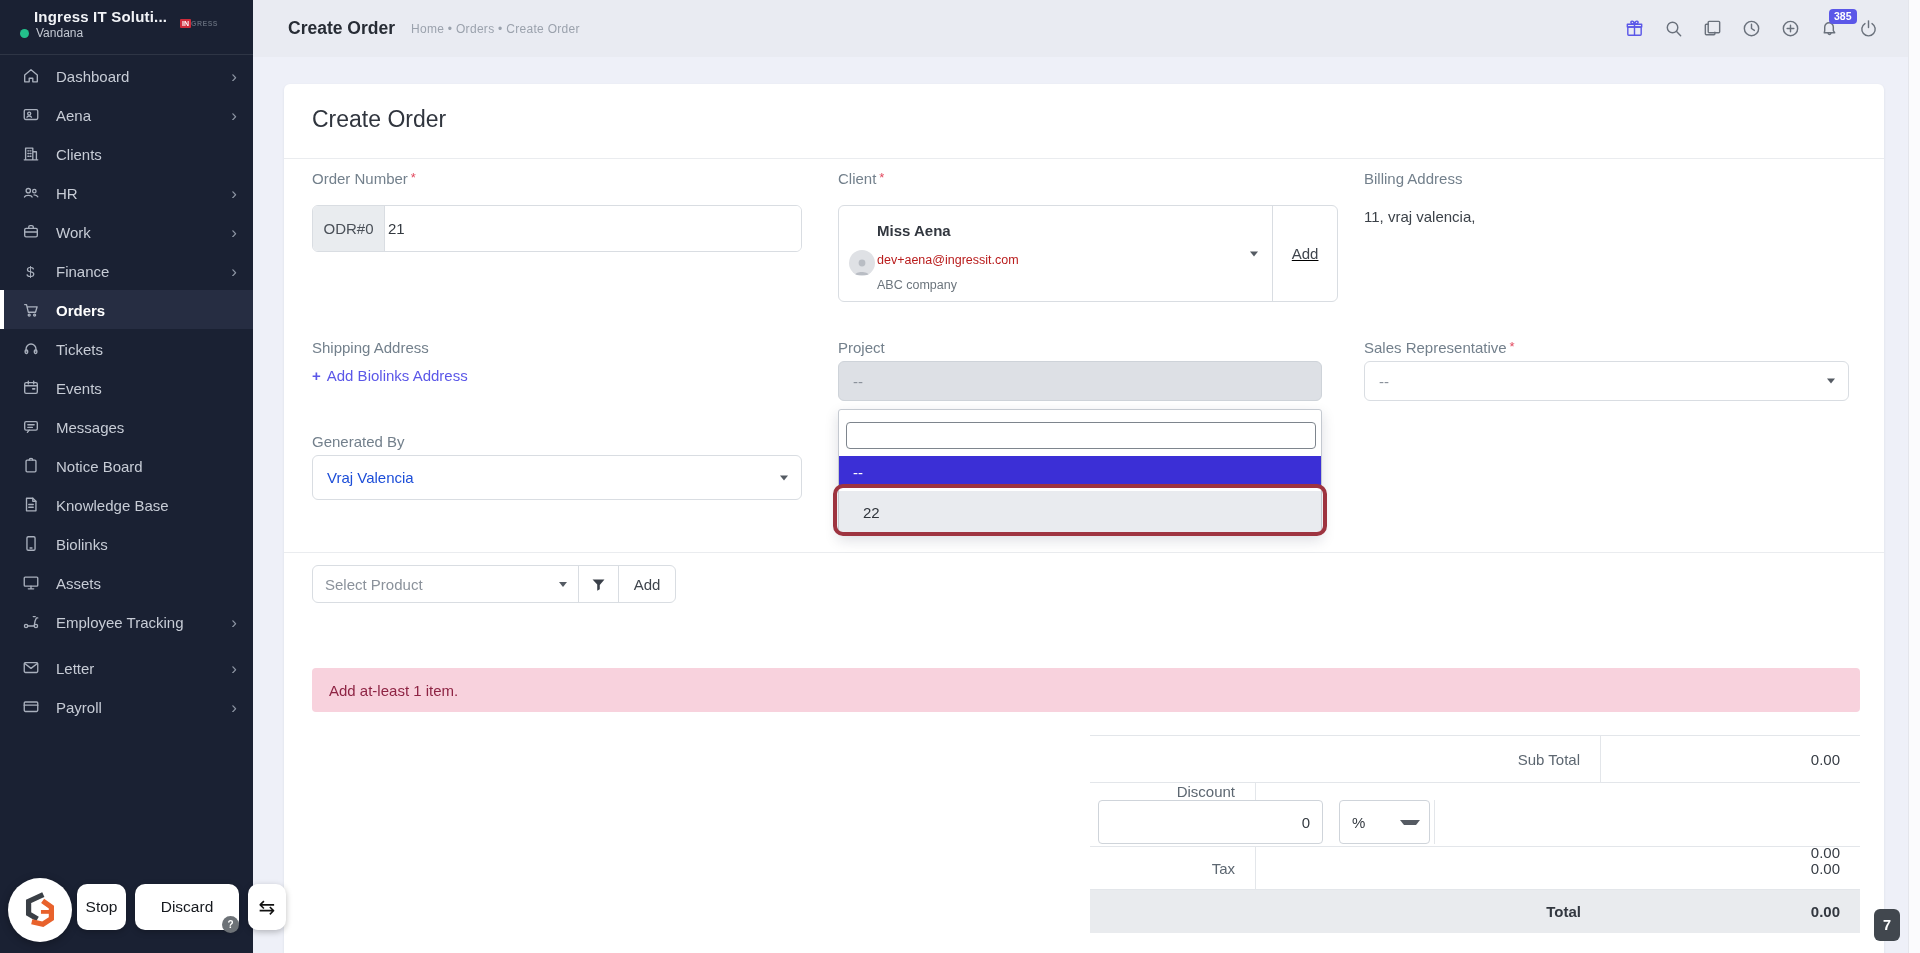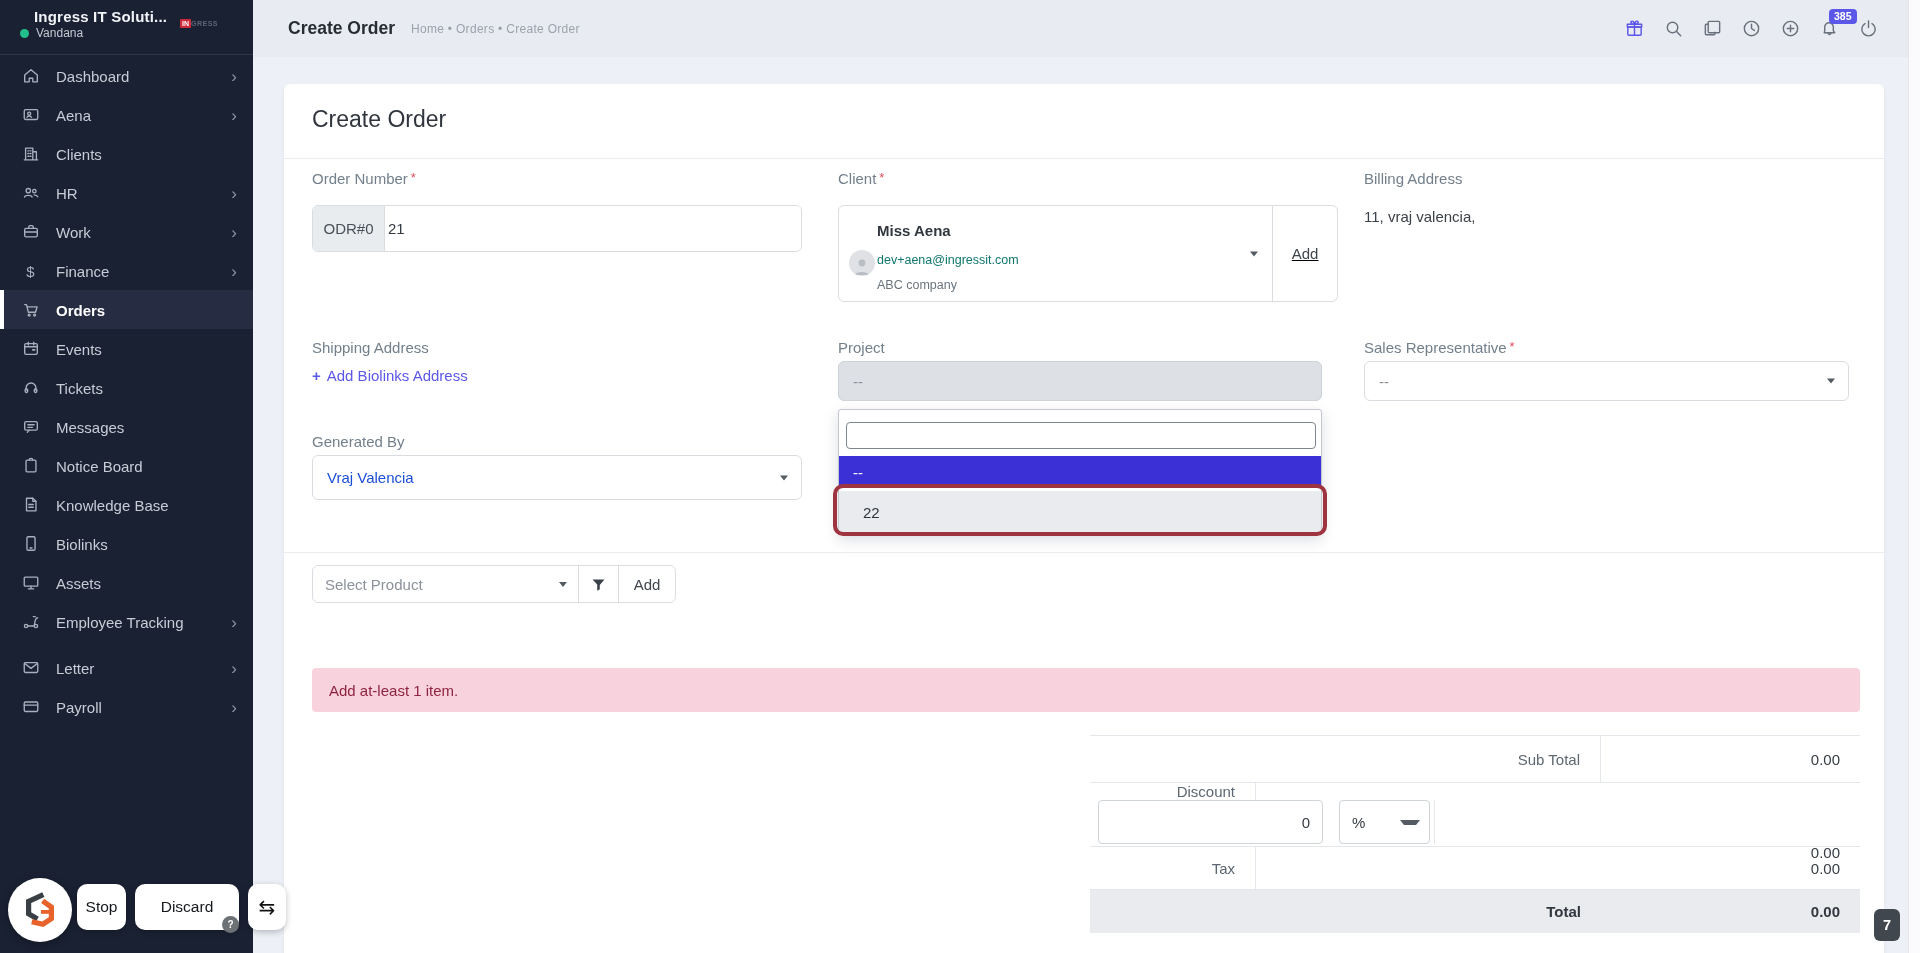--- a/index.html
+++ b/index.html
@@ -49,21 +49,21 @@
 
   .order-group { position:absolute; left:28px; top:121px; width:490px; height:47px; border:1px solid #d9dde2; border-radius:6px; display:flex; background:#fff; }
   .order-prefix { width:72px; background:#e9ecef; border-right:1px solid #d9dde2; border-radius:5px 0 0 5px; display:flex; align-items:center; justify-content:center; font-size:15px; color:#4a5058; }
   .order-input { flex:1; border:0; outline:none; font-size:15px; color:#343a41; padding-left:3px; border-radius:0 5px 5px 0; font-family:inherit; }
 
   .client-group { position:absolute; left:554px; top:121px; width:500px; height:97px; border:1px solid #d9dde2; border-radius:6px; background:#fff; display:flex; cursor:pointer;text-decoration:underline; }
   .client-main { position:relative; width:435px; }
   .client-name { position:absolute; left:38px; top:16px; font-size:15px; font-weight:bold; color:#32373f; }
   .client-avatar { position:absolute; left:10px; top:44px; width:26px; height:26px; border-radius:50%; background:#dfe1e5; display:flex; align-items:flex-end; justify-content:center; overflow:hidden; }
   .client-avatar svg { width:20px; height:20px; color:#b9bdc4; }
-  .client-email { position:absolute; left:38px; top:47px; font-size:12.5px; color:#0f766e; }
+  .client-email { position:absolute; left:38px; top:47px; font-size:12.5px; color:#b91c1c; }
   .client-company { position:absolute; left:38px; top:72px; font-size:12.5px; color:#6c757d; }
   .client-caret { position:absolute; right:14px; top:50%; transform:translateY(-50%); }
   .client-add { width:65px; border-left:1px solid #d9dde2; display:flex; align-items:center; justify-content:center; font-size:15px; color:#3f454d; cursor:pointer; }
 
   .billing-value { position:absolute; left:1080px; top:124px; font-size:15px; color:#3b4148; }
 
   .link-add { position:absolute; left:28px; top:283px; font-size:15px; color:#5b57e8; cursor:pointer; }
   .link-add .plus { font-weight:bold; margin-right:6px; }
 
   .sel { border:1px solid #d9dde2; border-radius:6px; background:#fff; position:absolute; display:flex; align-items:center; }
@@ -196,36 +196,36 @@
             <circle cx="8" cy="16.2" r="1.1"></circle>
             <circle cx="14" cy="16.2" r="1.1"></circle>
             <path d="M3 4.5h2l2 8.5h8l1.8-6H6"></path>
           </svg>
         </span>
       <span class="nav-label">Orders</span>
     </div>
     <div class="nav-item">
       <span class="nav-icon">
           <svg viewBox="0 0 20 20" fill="none" stroke="currentColor" stroke-width="1.5" stroke-linecap="round" stroke-linejoin="round">
+            <path d="M4.5 13v-2.5a5.5 5.5 0 0 1 11 0V13"></path>
+            <rect x="3.5" y="11.5" width="2.8" height="4" rx="1.2"></rect>
+            <rect x="13.7" y="11.5" width="2.8" height="4" rx="1.2"></rect>
+          </svg>
+        </span>
+      <span class="nav-label">Tickets</span>
+    </div>
+    <div class="nav-item">
+      <span class="nav-icon">
+          <svg viewBox="0 0 20 20" fill="none" stroke="currentColor" stroke-width="1.5" stroke-linecap="round" stroke-linejoin="round">
             <rect x="3" y="4.5" width="14" height="12" rx="1.5"></rect>
             <path d="M3 8h14M7 3v3M13 3v3"></path>
             <path d="M12 11.5h2" stroke-width="2"></path>
           </svg>
         </span>
       <span class="nav-label">Events</span>
-    </div>
-    <div class="nav-item">
-      <span class="nav-icon">
-          <svg viewBox="0 0 20 20" fill="none" stroke="currentColor" stroke-width="1.5" stroke-linecap="round" stroke-linejoin="round">
-            <path d="M4.5 13v-2.5a5.5 5.5 0 0 1 11 0V13"></path>
-            <rect x="3.5" y="11.5" width="2.8" height="4" rx="1.2"></rect>
-            <rect x="13.7" y="11.5" width="2.8" height="4" rx="1.2"></rect>
-          </svg>
-        </span>
-      <span class="nav-label">Tickets</span>
     </div>
     <div class="nav-item">
       <span class="nav-icon">
           <svg viewBox="0 0 20 20" fill="none" stroke="currentColor" stroke-width="1.5" stroke-linecap="round" stroke-linejoin="round">
             <rect x="3" y="4.5" width="14" height="9.5" rx="1.5"></rect>
             <path d="M6 16.5 8 14"></path>
             <path d="M6.5 8h7M6.5 11h5"></path>
           </svg>
         </span>
       <span class="nav-label">Messages</span>

